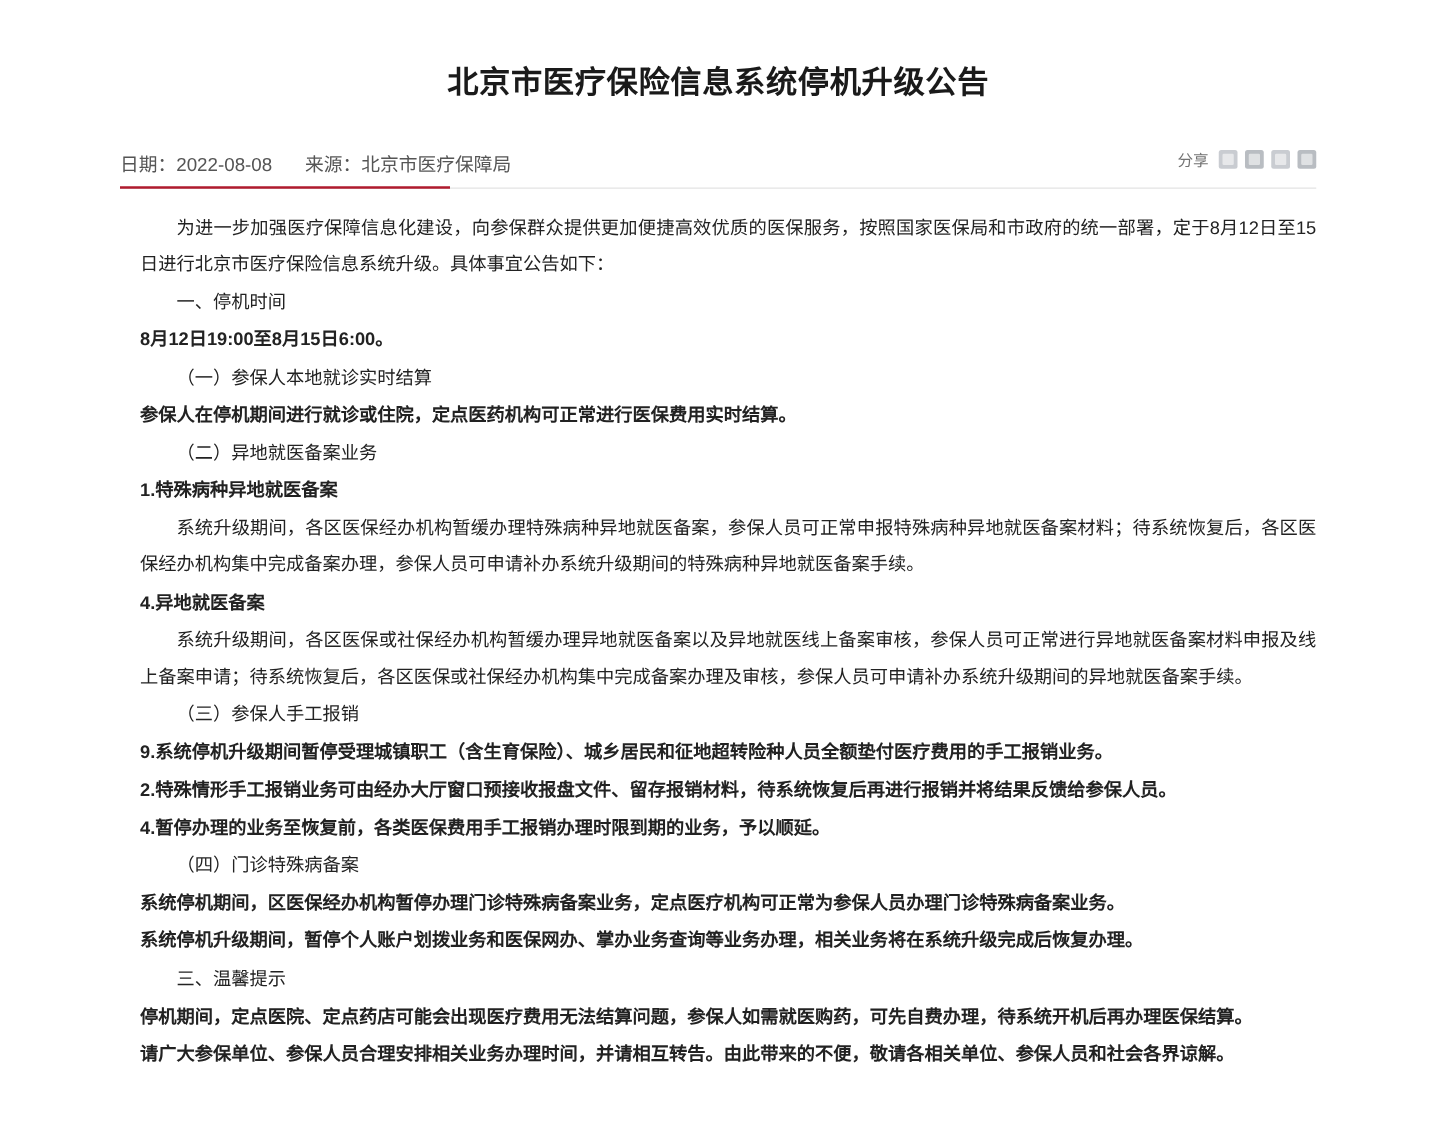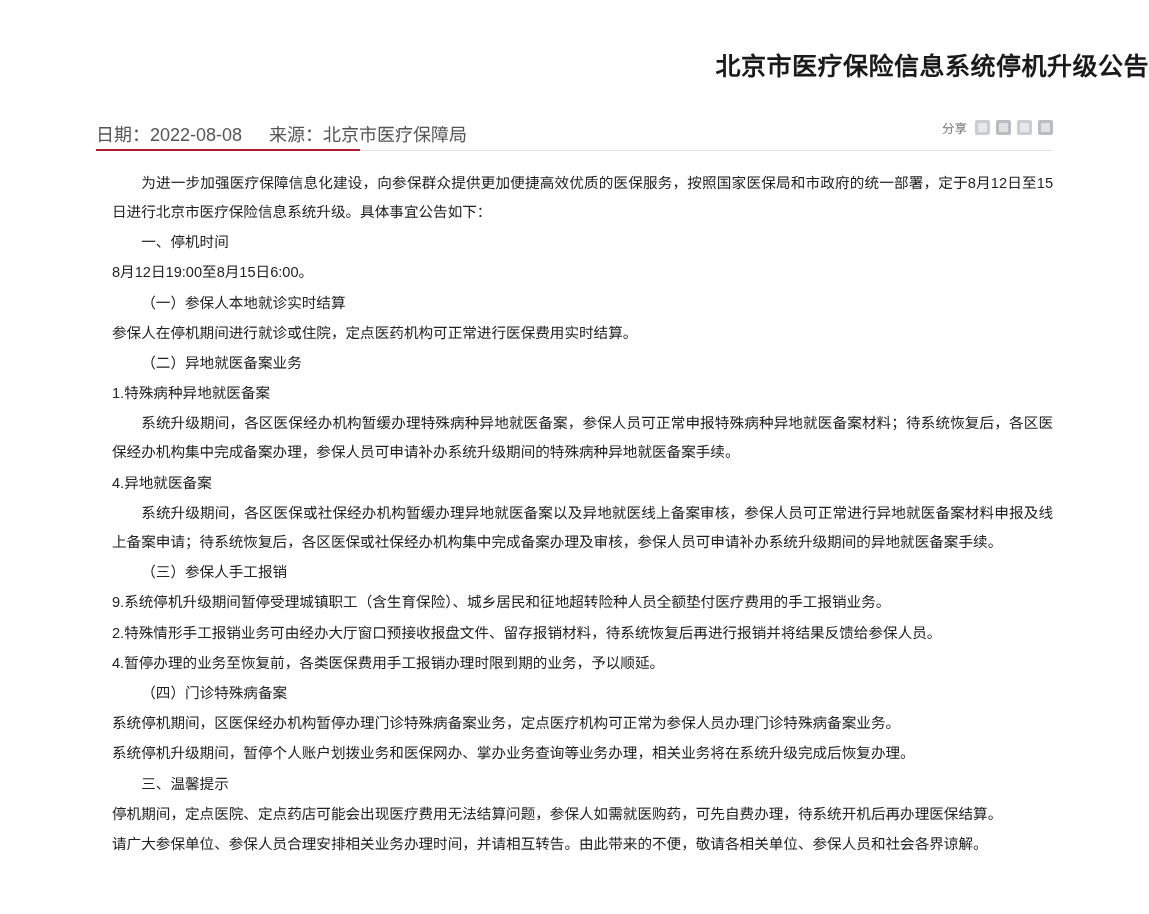--- a/index.html
+++ b/index.html
@@ -13,21 +13,21 @@
     font-family: "Liberation Sans", "DejaVu Sans", sans-serif;
     color: #222222;
     -webkit-font-smoothing: antialiased;
   }
   .page {
     width: 1149px;
     margin: 0 auto;
     position: relative;
   }
   .article-title {
-    text-align: right;
+    text-align: center;
     font-size: 25px;
     font-weight: bold;
     color: #1a1a1a;
     letter-spacing: 0.5px;
     padding-top: 32px;
     padding-bottom: 8px;
     line-height: 1.4;
   }
   .meta-bar {
     position: relative;
@@ -40,21 +40,21 @@
     left: 0;
     bottom: -1px;
     width: 264px;
     height: 2px;
     background: #b01b2e;
   }
   .meta-left {
     position: absolute;
     left: 0;
     top: 4px;
-    font-size: 18px;
+    font-size: 15px;
     color: #555555;
     white-space: nowrap;
   }
   .meta-left .meta-date { margin-right: 22px; }
   .meta-right {
     position: absolute;
     right: 0;
     top: 2px;
     display: flex;
     align-items: center;
@@ -94,20 +94,21 @@
     line-height: 2.0;
     color: #222222;
     text-align: justify;
   }
   .content p {
     margin: 0 0 1px 16px;
     text-indent: 2em;
   }
   .content p.noindent {
     text-indent: 0;
+    font-weight: bold;
   }
   .content p.heading {
     text-indent: 2em;
     font-weight: normal;
   }
   .content p.subheading {
     text-indent: 2em;
   }
 </style>
 </head>

